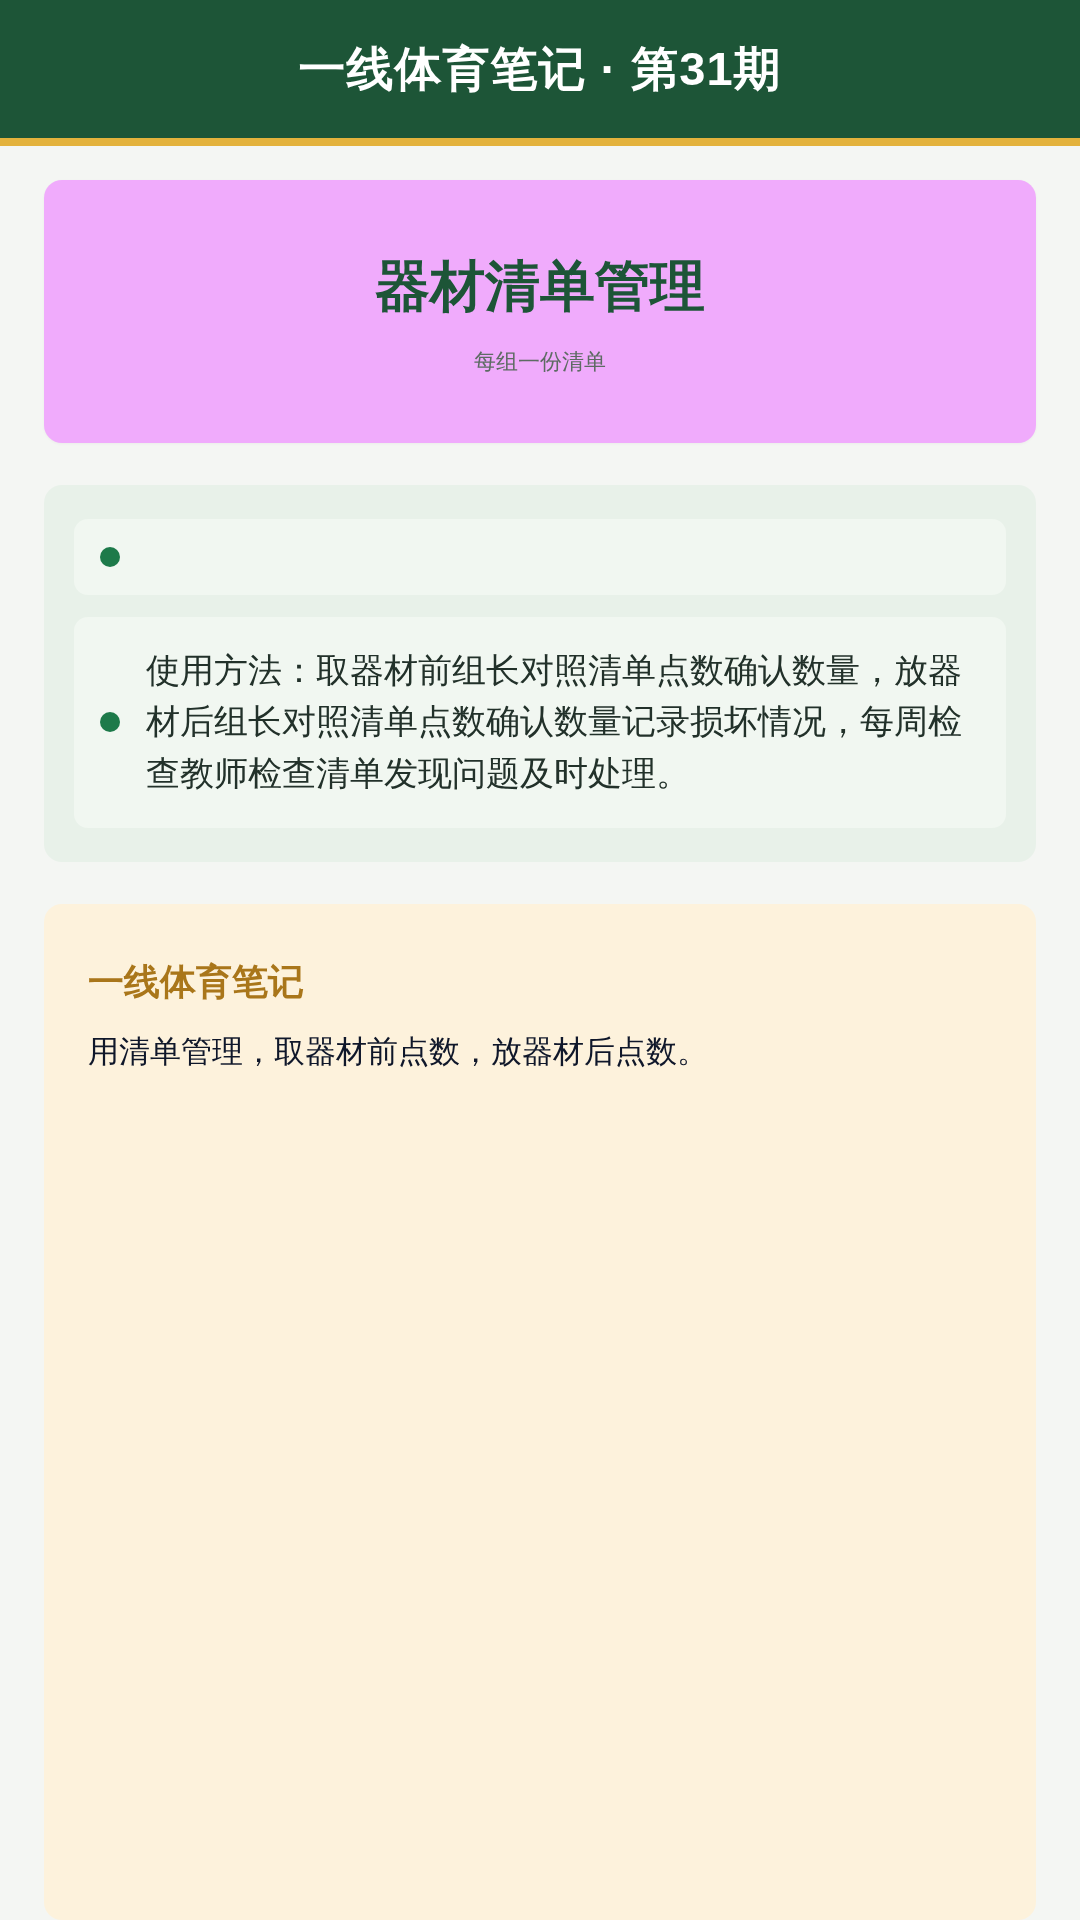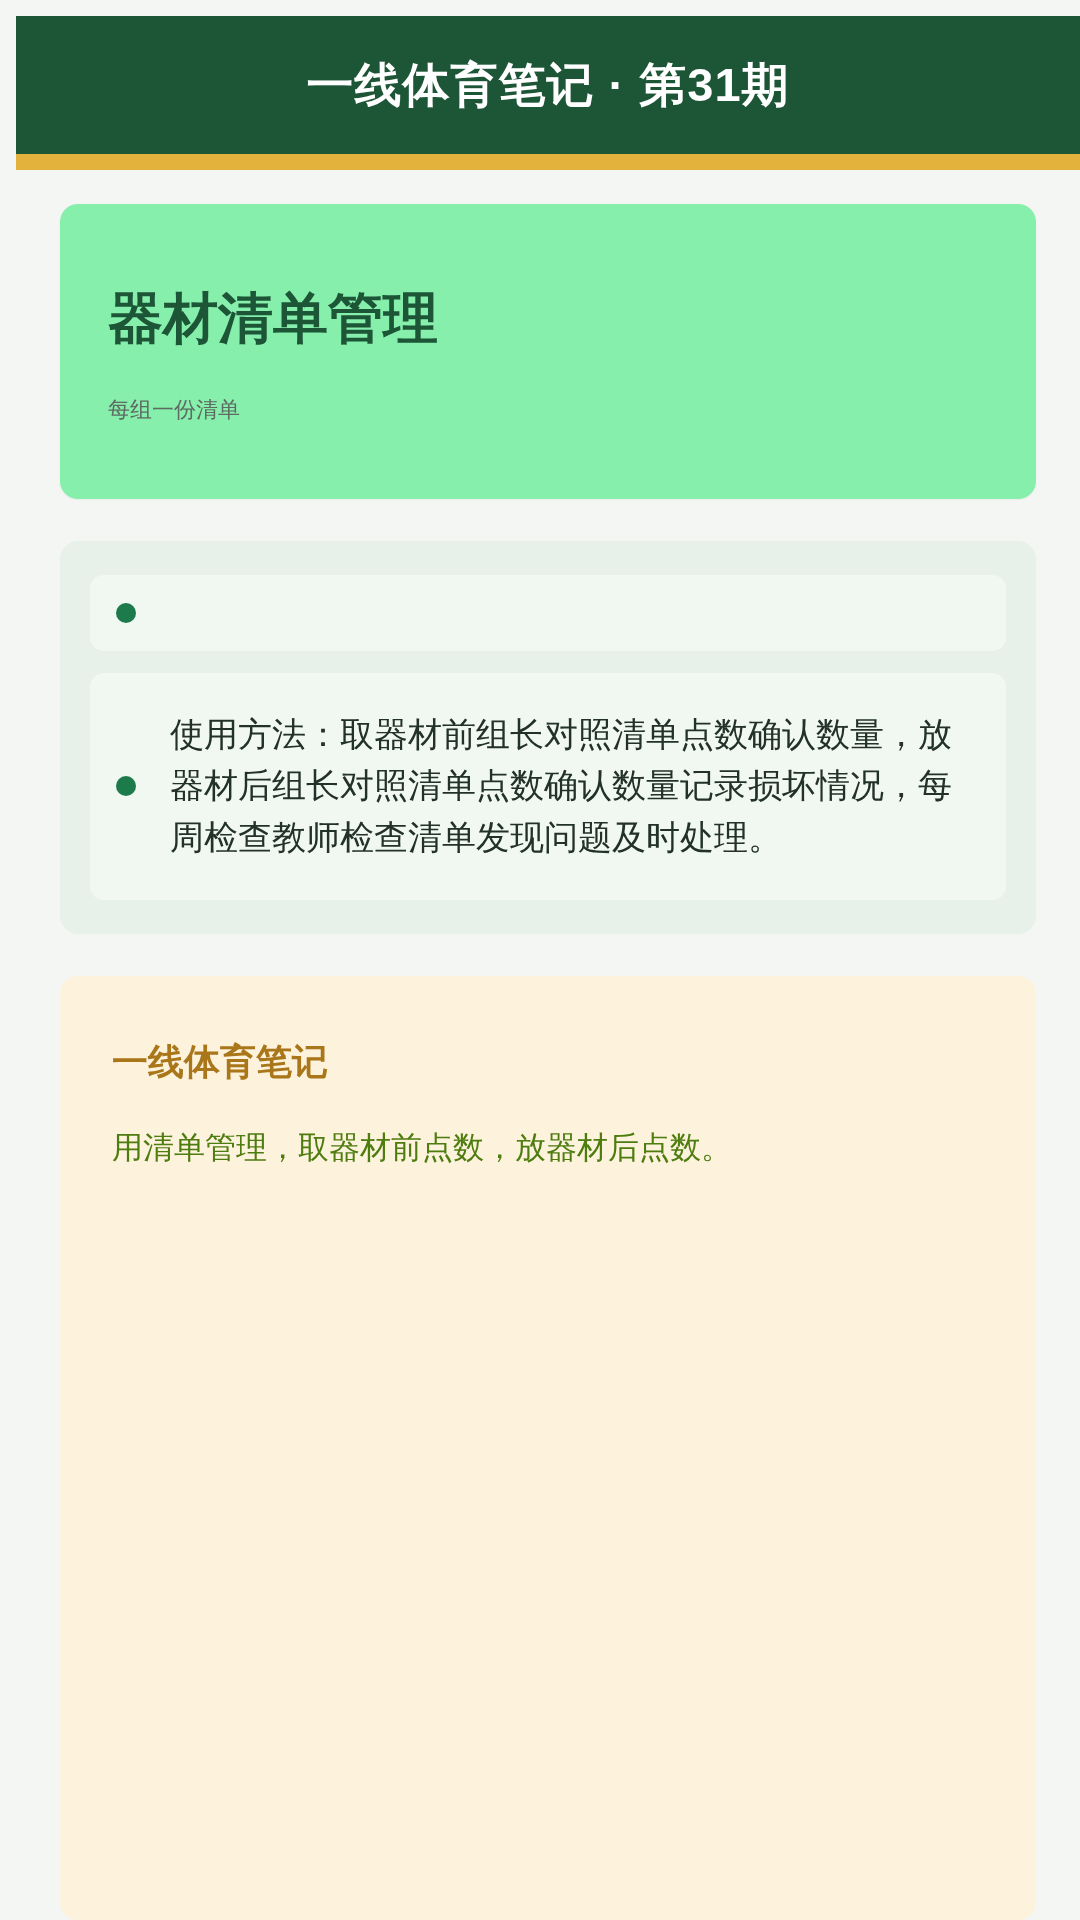--- a/index.html
+++ b/index.html
@@ -1,15 +1,15 @@
 <!DOCTYPE html>
 <html><head>
 <meta charset="utf-8">
 <style>
-  * { box-sizing: border-box; margin: 0; padding: 8px; }
+  * { box-sizing: border-box; margin: 0; padding: 0; }
   html, body {
     width: 1080px;
     height: 1920px;
     background: #f4f6f3;
     font-family: "Liberation Sans", "DejaVu Sans", sans-serif;
   }
   body {
     display: flex;
     flex-direction: column;
     overflow: hidden;
@@ -39,23 +39,24 @@
   
   .page {
     padding: 34px 44px 0 44px;
     flex: 1 1 auto;
     display: flex;
     flex-direction: column;
   }
 
   
   .title-card {
-    background: #86efac;
+    background: #f0abfc;
     border-radius: 18px;
     padding: 72px 40px 66px 40px;
+    text-align: center;
     box-shadow: 0 1px 3px rgba(0,0,0,0.04);
   }
   .main-title {
     color: #1d5537;
     font-size: 55px;
     font-weight: bold;
     line-height: 1.25;
   }
   .subtitle {
     margin-top: 26px;
@@ -104,21 +105,21 @@
     padding: 54px 44px 60px 44px;
     flex: 1 1 auto;
   }
   .tip-title {
     color: #a9761a;
     font-size: 36px;
     font-weight: bold;
   }
   .tip-text {
     margin-top: 22px;
-    color: #4d7c0f;
+    color: #0f172a;
     font-size: 31px;
     line-height: 1.5;
   }
 </style>
 </head>
 <body>
 
 <div class="header">
   <div class="header-title">一线体育笔记 · 第31期</div>
 </div>

